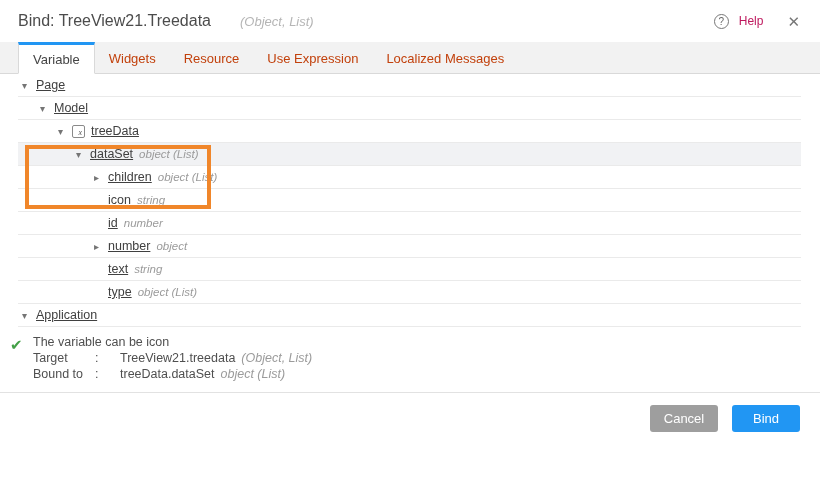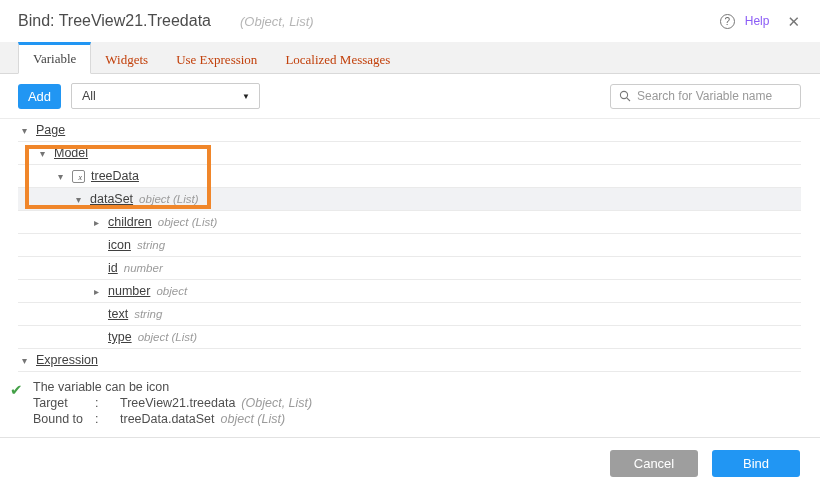--- a/index.html
+++ b/index.html
@@ -7,25 +7,25 @@
   body { font-family:"Liberation Sans","DejaVu Sans",sans-serif; width:820px; height:489px; color:#4c4c4c; }
   .dialog { position:relative; width:820px; height:489px; background:#fff; overflow:hidden; }
 
   
   .header { height:42px; display:flex; align-items:center; padding:0 20px 0 18px; background:#fff;gap:22px; }
   .title { font-size:16px; color:#4c4c4c; }
   .title-type { font-size:13px; font-style:italic; color:#b5b5b5; margin-left:7px; }
   .header-right { margin-left:auto; display:flex; align-items:center; gap:10px; }
   .help-circle { width:15px; height:15px; border:1px solid #777; border-radius:50%; color:#666;
                  font-size:10px; line-height:13px; text-align:center; display:inline-block; }
-  .help-label { font-size:12px; color:#8b5cf6; margin-right:8px; }
+  .help-label { font-size:12px; color:#be185d; margin-right:14px; }
   .close-x { font-size:15px; color:#777; cursor:pointer; line-height:1; }
 
   
-  .tabbar { height:32px; background:#f2f2f2; border-bottom:1px solid #d9d9d9; display:flex; padding-left:18px;font-family:Liberation Serif, serif; }
+  .tabbar { height:32px; background:#f2f2f2; border-bottom:1px solid #d9d9d9; display:flex; align-items:flex-end; padding-left:18px; }
   .tab { font-size:13px; color:#c2410c; padding:8px 14px 8px 14px; height:32px; display:flex; align-items:center; cursor:pointer; border-top:3px solid transparent; }
   .tab.active { background:#fff; color:#444; border:1px solid #d9d9d9; border-bottom:1px solid #fff; border-top:3px solid #2196f3; margin-bottom:-1px; }
 
   
   .toolbar { height:45px; display:flex; align-items:center; padding:0 19px 0 18px; border-bottom:1px solid #ececec; }
   .btn-add { background:#2196f3; color:#fff; border:none; border-radius:3px; width:43px; height:25px; font-size:13px; cursor:pointer; }
   .filter-select { position:relative; width:189px; height:26px; border:1px solid #ccc; border-radius:2px; margin-left:10px;
                    display:flex; align-items:center; padding:0 10px; font-size:12.5px; color:#444; cursor:pointer; background:#fff; }
   .filter-caret { position:absolute; right:9px; font-size:8px; color:#222; }
   .spacer { flex:1; }
@@ -52,21 +52,21 @@
   .status { padding:7px 19px 0 10px; height:66px; border-bottom:1px solid #e2e2e2; display:flex; }
   .check-icon { color:#43a047; font-size:15px; font-weight:bold; width:23px; flex:none; padding-top:2px; }
   .status-lines { font-size:12.5px; color:#4f4f4f; line-height:16px; }
   .status-row { display:flex; }
   .status-label { width:62px; flex:none; }
   .status-colon { width:25px; flex:none; }
   .status-type { font-style:italic; color:#9b9b9b; margin-left:6px; }
 
   
   .footer { height:51px; display:flex; align-items:center; justify-content:flex-end; padding:0 20px; gap:14px; }
-  .btn { width:88px; height:27px; border:none; border-radius:3px; color:#fff; font-size:13px; cursor:pointer; font-family:inherit; }
+  .btn { width:68px; height:27px; border:none; border-radius:3px; color:#fff; font-size:13px; cursor:pointer; font-family:inherit; }
   .btn-cancel { background:#9e9e9e; }
   .btn-bind { background:#2196f3; }
 </style>
 </head>
 <body>
 
 <div class="dialog">
 
   <div class="header">
     <span class="title">Bind: TreeView21.Treedata</span>
@@ -74,39 +74,25 @@
     <span class="header-right">
       <span class="help-circle">?</span>
       <span class="help-label">Help</span>
       <span class="close-x">✕</span>
     </span>
   </div>
 
   <div class="tabbar">
     <div class="tab active">Variable</div>
     <div class="tab">Widgets</div>
+    <div class="tab">Resource</div>
     <div class="tab">Use Expression</div>
     <div class="tab">Localized Messages</div>
   </div>
 
-  <div class="toolbar">
-    <button class="btn-add">Add</button>
-    <div class="filter-select">
-      <span>All</span>
-      <span class="filter-caret">▼</span>
-    </div>
-    <div class="spacer"></div>
-    <div class="search-box">
-      <svg width="12" height="12" viewBox="0 0 12 12">
-        <circle cx="5" cy="5" r="3.6" fill="none" stroke="#777" stroke-width="1.1"></circle>
-        <line x1="7.8" y1="7.8" x2="11" y2="11" stroke="#777" stroke-width="1.1"></line>
-      </svg>
-      <input class="search-input" type="text" placeholder="Search for Variable name" style="">
-    </div>
-  </div>
 
   <div class="tree">
       <div class="tree-row" style="padding-left: 4px;">
         <span class="caret">▾</span>
         <span class="tree-label">Page</span>
       </div>
       <div class="tree-row" style="padding-left: 22px;">
         <span class="caret">▾</span>
         <span class="tree-label">Model</span>
       </div>
@@ -145,21 +131,21 @@
         <span class="tree-label">text</span>
         <span class="tree-type">string</span>
       </div>
       <div class="tree-row" style="padding-left: 76px; text-align: center;">
         <span class="caret"></span>
         <span class="tree-label">type</span>
         <span class="tree-type">object (List)</span>
       </div>
       <div class="tree-row" style="padding-left: 4px;">
         <span class="caret">▾</span>
-        <span class="tree-label">Expression</span>
+        <span class="tree-label">Application</span>
       </div>
     </div>
 
   <div class="orange-box"></div>
 
   <div class="status">
     <span class="check-icon">✔</span>
     <div class="status-lines">
       <div class="status-row">
         <span>The variable can be icon</span>

